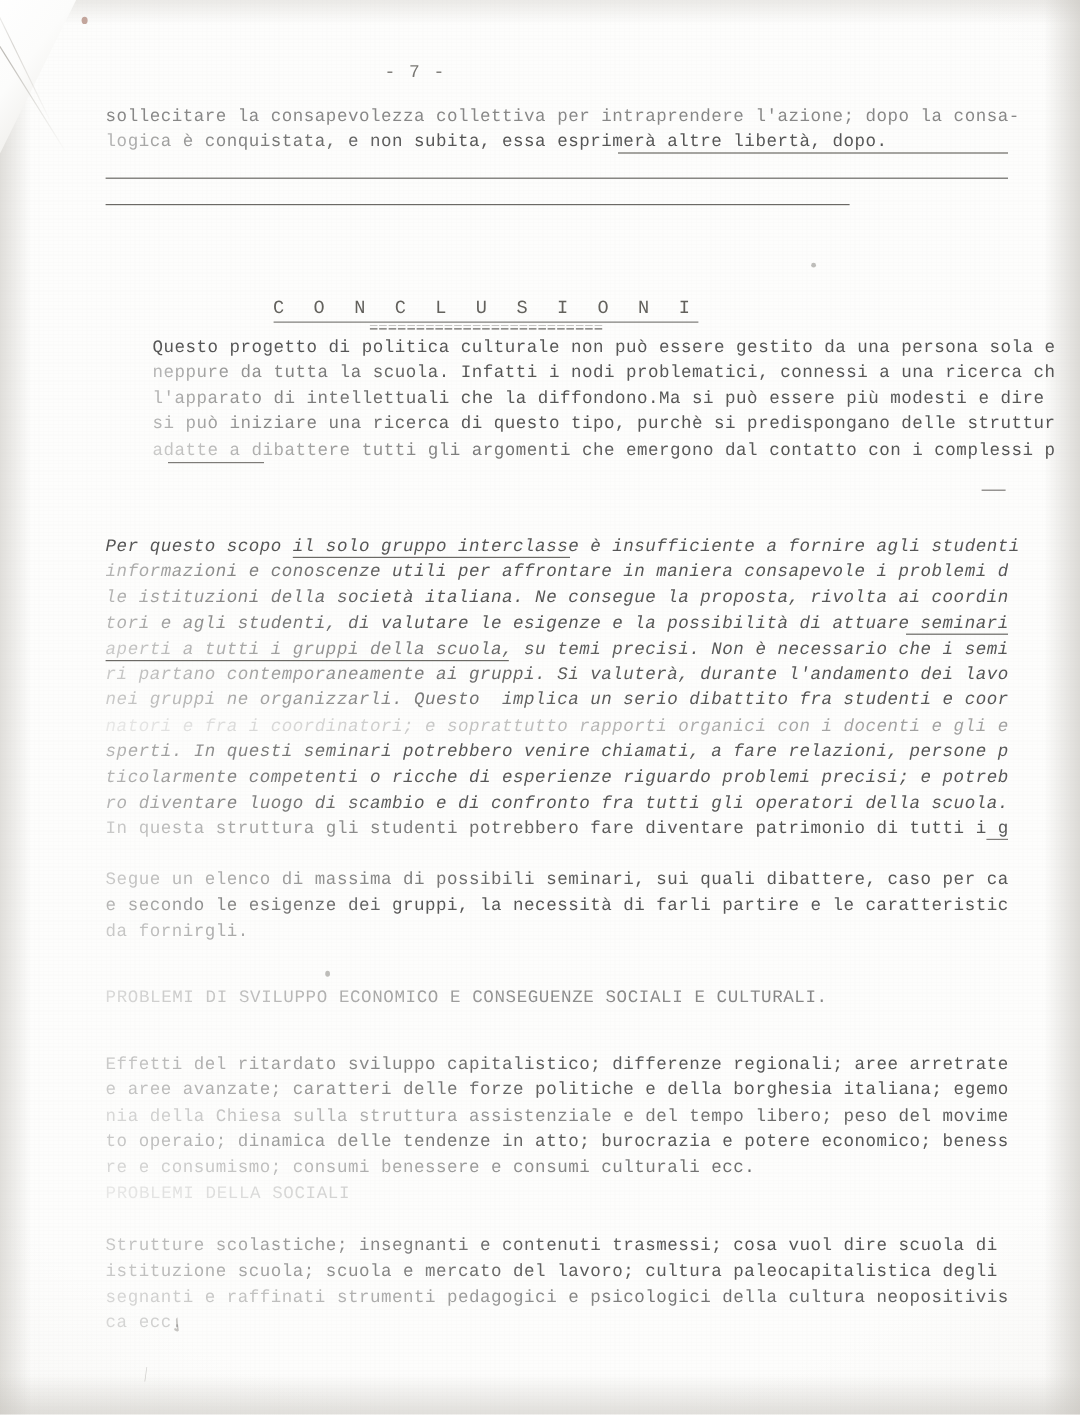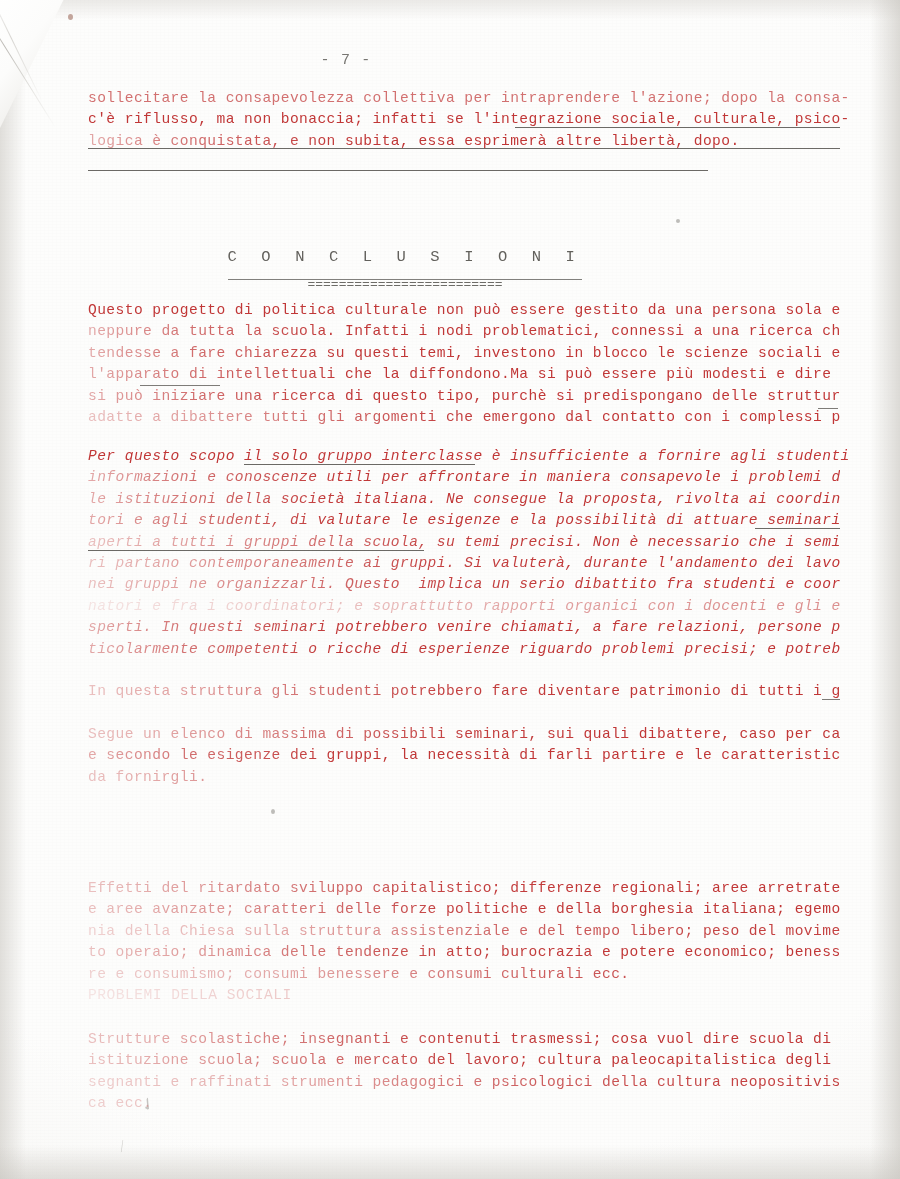--- a/index.html
+++ b/index.html
@@ -155,21 +155,21 @@
     left: 88px;
     width: 752px;
   }
 
   .ln {
     display: block;
     font-size: 14.6px;
     line-height: 21.4px;
     letter-spacing: 0.42px;
     white-space: pre;
-    color: #b91c1c;
+    color: #404040;
     opacity: 0.88;
   }
 
   
   .ln.fade-l  { -webkit-mask-image: linear-gradient(to right, rgba(0,0,0,0.42) 0%, rgba(0,0,0,0.72) 14%, rgba(0,0,0,1) 34%);
                 mask-image: linear-gradient(to right, rgba(0,0,0,0.42) 0%, rgba(0,0,0,0.72) 14%, rgba(0,0,0,1) 34%); }
   .ln.fade-l2 { -webkit-mask-image: linear-gradient(to right, rgba(0,0,0,0.30) 0%, rgba(0,0,0,0.58) 20%, rgba(0,0,0,0.95) 48%, rgba(0,0,0,1) 70%);
                 mask-image: linear-gradient(to right, rgba(0,0,0,0.30) 0%, rgba(0,0,0,0.58) 20%, rgba(0,0,0,0.95) 48%, rgba(0,0,0,1) 70%); }
   .ln.fade-l3 { -webkit-mask-image: linear-gradient(to right, rgba(0,0,0,0.22) 0%, rgba(0,0,0,0.44) 26%, rgba(0,0,0,0.80) 60%, rgba(0,0,0,0.95) 88%);
                 mask-image: linear-gradient(to right, rgba(0,0,0,0.22) 0%, rgba(0,0,0,0.44) 26%, rgba(0,0,0,0.80) 60%, rgba(0,0,0,0.95) 88%); }
@@ -185,21 +185,21 @@
     padding-right: 90px;
   }
   .heading-conclusioni .word {
     display: inline-block;
     font-size: 15.5px;
     letter-spacing: 7.6px;
     color: #4a4843;
     opacity: 0.86;
     line-height: 18px;
     border-bottom: 1px solid rgba(74,72,67,0.8);
-    padding-bottom: 13px;
+    padding-bottom: 2px;
   }
   .heading-conclusioni .rule {
     display: block;
     margin: 2px auto 0;
     width: 196px;
     height: 4px;
     color: #4a4843;
     opacity: 0.80;
     font-size: 13px;
     letter-spacing: 0px;
@@ -235,71 +235,73 @@
   <div class="speck" style="left:271px; top:809px; width:4px; height:5px; opacity:.55;"></div>
   <div class="pencil-mark" style="left:141px; top:1094px; font-size:17px; transform:rotate(-42deg); opacity:.55;">✓</div>
   <div class="pencil-mark" style="left:121px; top:1138px; font-size:15px; transform:rotate(-28deg); opacity:.42;">⁄</div>
 
   <div class="text-layer">
 
     <div class="page-number">- 7 -</div>
 
     <div class="block" style="top:88px;">
       <span class="ln light">sollecitare la consapevolezza collettiva per intraprendere l'azione; dopo la consa-</span>
-      <span class="ln"><span>c'è riflusso, ma non bonaccia; infatti se l'integrazione sociale, culturale, psico-</span></span>
       <span class="ln fade-l"><span>logica è conquistata, e non subita, essa esprimerà altre libertà, dopo.</span></span>
     </div>
 
     <div style="position:absolute; left:515px; top:127px; width:325px; height:1px; background:rgba(71,69,64,.80);"></div>
     <div style="position:absolute; left:88px;  top:148px; width:752px; height:1px; background:rgba(71,69,64,.80);"></div>
     <div style="position:absolute; left:88px;  top:170px; width:620px; height:1px; background:rgba(71,69,64,.80);"></div>
 
     <div class="heading-conclusioni">
       <span class="word">C O N C L U S I O N I</span>
       <span class="rule">=========================</span>
     </div>
 
-    <div class="block" style="top:300px;">
+    <div class="block" style="top:280px;margin-left:39px;">
       <span class="ln">Questo progetto di politica culturale non può essere gestito da una persona sola e</span>
       <span class="ln fade-l">neppure da tutta la scuola. Infatti i nodi problematici, connessi a una ricerca che</span>
-      <span class="ln fade-l">tendesse a fare chiarezza su questi temi, investono in blocco le scienze sociali e</span>
       <span class="ln fade-l">l'apparato di intellettuali che la diffondono.Ma si può essere più modesti e dire che</span>
       <span class="ln fade-l">si può iniziare una ricerca di questo tipo, purchè si predispongano delle strutture</span>
       <span class="ln fade-l2">adatte a dibattere tutti gli argomenti che emergono dal contatto con i complessi pro</span>
     </div>
     <div style="position:absolute; left:140px; top:385px; width:80px;  height:1px; background:rgba(71,69,64,.70);"></div>
     <div style="position:absolute; left:818px; top:408px; width:20px;  height:1px; background:rgba(71,69,64,.70);"></div>
 
     <div class="block" style="top:446px;font-style:italic;">
       <span class="ln">Per questo scopo il solo gruppo interclasse è insufficiente a fornire agli studenti</span>
       <span class="ln fade-l">informazioni e conoscenze utili per affrontare in maniera consapevole i problemi del</span>
       <span class="ln fade-l">le istituzioni della società italiana. Ne consegue la proposta, rivolta ai coordina-</span>
       <span class="ln fade-l">tori e agli studenti, di valutare le esigenze e la possibilità di attuare seminari,</span>
       <span class="ln fade-l2">aperti a tutti i gruppi della scuola, su temi precisi. Non è necessario che i semina-</span>
       <span class="ln fade-l2">ri partano contemporaneamente ai gruppi. Si valuterà, durante l'andamento dei lavori</span>
       <span class="ln fade-l2">nei gruppi ne organizzarli. Questo  implica un serio dibattito fra studenti e coordi</span>
       <span class="ln fade-l3 lighter">natori e fra i coordinatori; e soprattutto rapporti organici con i docenti e gli e-</span>
       <span class="ln fade-l">sperti. In questi seminari potrebbero venire chiamati, a fare relazioni, persone par-</span>
       <span class="ln fade-l">ticolarmente competenti o ricche di esperienze riguardo problemi precisi; e potrebbe-</span>
+      <span class="ln fade-l">ro diventare luogo di scambio e di confronto fra tutti gli operatori della scuola.</span>
     </div>
     <div style="position:absolute; left:244px; top:464px; width:231px; height:1px; background:rgba(71,69,64,.80);"></div>
     <div style="position:absolute; left:755px; top:528px; width:85px;  height:1px; background:rgba(71,69,64,.80);"></div>
     <div style="position:absolute; left:88px;  top:550px; width:336px; height:1px; background:rgba(71,69,64,.80);"></div>
 
     <div class="block" style="top:681px;">
       <span class="ln fade-l2">In questa struttura gli studenti potrebbero fare diventare patrimonio di tutti i grup</span>
     </div>
     <div style="position:absolute; left:822px; top:699px; width:18px; height:1px; background:rgba(71,69,64,.70);"></div>
 
     <div class="block" style="top:724px;">
       <span class="ln fade-l2">Segue un elenco di massima di possibili seminari, sui quali dibattere, caso per caso</span>
       <span class="ln fade-l">e secondo le esigenze dei gruppi, la necessità di farli partire e le caratteristiche</span>
       <span class="ln fade-l2">da fornirgli.</span>
     </div>
 
+    <div class="block section-heading" style="top:822px;">
+      <span class="ln fade-l2 light">PROBLEMI DI SVILUPPO ECONOMICO E CONSEGUENZE SOCIALI E CULTURALI.</span>
+    </div>
     <div class="block" style="top:866px;margin-top:12px;">
       <span class="ln fade-l2">Effetti del ritardato sviluppo capitalistico; differenze regionali; aree arretrate</span>
       <span class="ln fade-l2">e aree avanzate; caratteri delle forze politiche e della borghesia italiana; egemo-</span>
       <span class="ln fade-l3">nia della Chiesa sulla struttura assistenziale e del tempo libero; peso del movimen-</span>
       <span class="ln fade-l2">to operaio; dinamica delle tendenze in atto; burocrazia e potere economico; benesse-</span>
       <span class="ln fade-l3">re e consumismo; consumi benessere e consumi culturali ecc.</span>
     </div>
 
     <div class="block section-heading" style="top:985px;">
       <span class="ln fade-l3 lighter">PROBLEMI DELLA SOCIALI</span>

